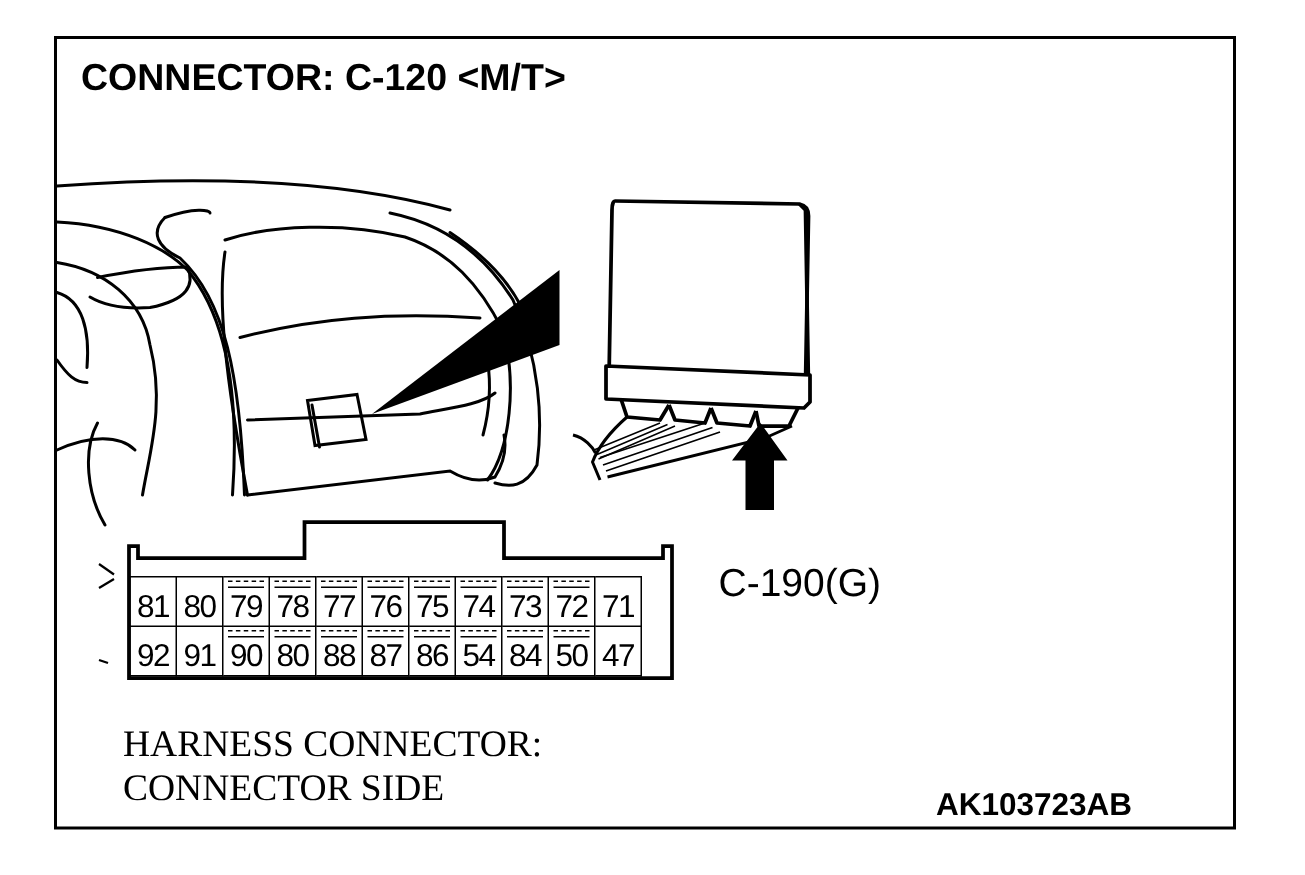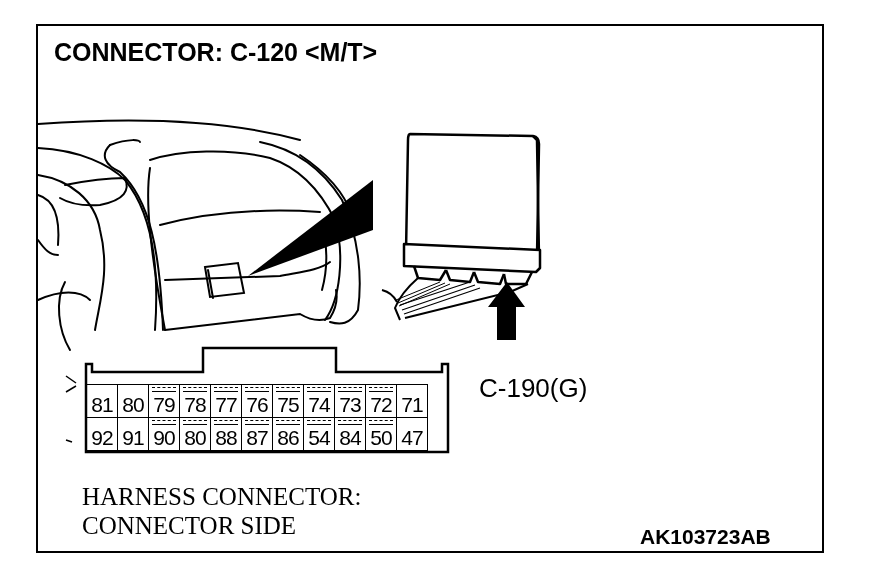--- a/index.html
+++ b/index.html
@@ -2,21 +2,21 @@
 <html><head>
   <meta charset="utf-8">
   <style>
     html, body { margin: 0; padding: 0; background: #ffffff; }
     body { width: 870px; height: 583px; position: relative; overflow: hidden; font-family: "Liberation Sans", sans-serif; }
     .frame { position: absolute; left: 36px; top: 24px; width: 788px; height: 529px; border: 2px solid #000; box-sizing: border-box; }
     .title { position: absolute; left: 54px; top: 38px; font-size: 25px; font-weight: bold; color: #000; letter-spacing: 0px; white-space: nowrap; }
     .illus { position: absolute; left: 0; top: 0; }
     .conn-label { position: absolute; left: 479px; top: 373px; font-size: 26px; color: #000; white-space: nowrap; }
     .harness { position: absolute; left: 82px; top: 482px; font-size: 25px; line-height: 29px; color: #000; white-space: nowrap; font-family: Liberation Serif, serif; }
-    .code { position: absolute; left: 640px; top: 525px; font-size: 21px; font-weight: bold; color: #000; white-space: nowrap; }
+    .code { position: absolute; left: 624px; top: 525px; font-size: 21px; font-weight: bold; color: #000; white-space: nowrap; }
     .grid { position: absolute; left: 86px; top: 384px; border-collapse: collapse; }
     .grid td { width: 30px; height: 32px; border: 1.5px solid #000; padding: 0; text-align: center; vertical-align: bottom; font-size: 21px; line-height: 24px; letter-spacing: -1px; color: #000; position: relative; }
     .grid td.lock::before { content: ""; position: absolute; left: 3px; right: 3px; top: 2px; height: 3px; border-top: 1px dashed #000; border-bottom: 1px solid #000; }
   </style>
 </head>
 <body>
 
 <div class="frame"></div>
 
 <div class="title">CONNECTOR: C-120 &lt;M/T&gt;</div>

